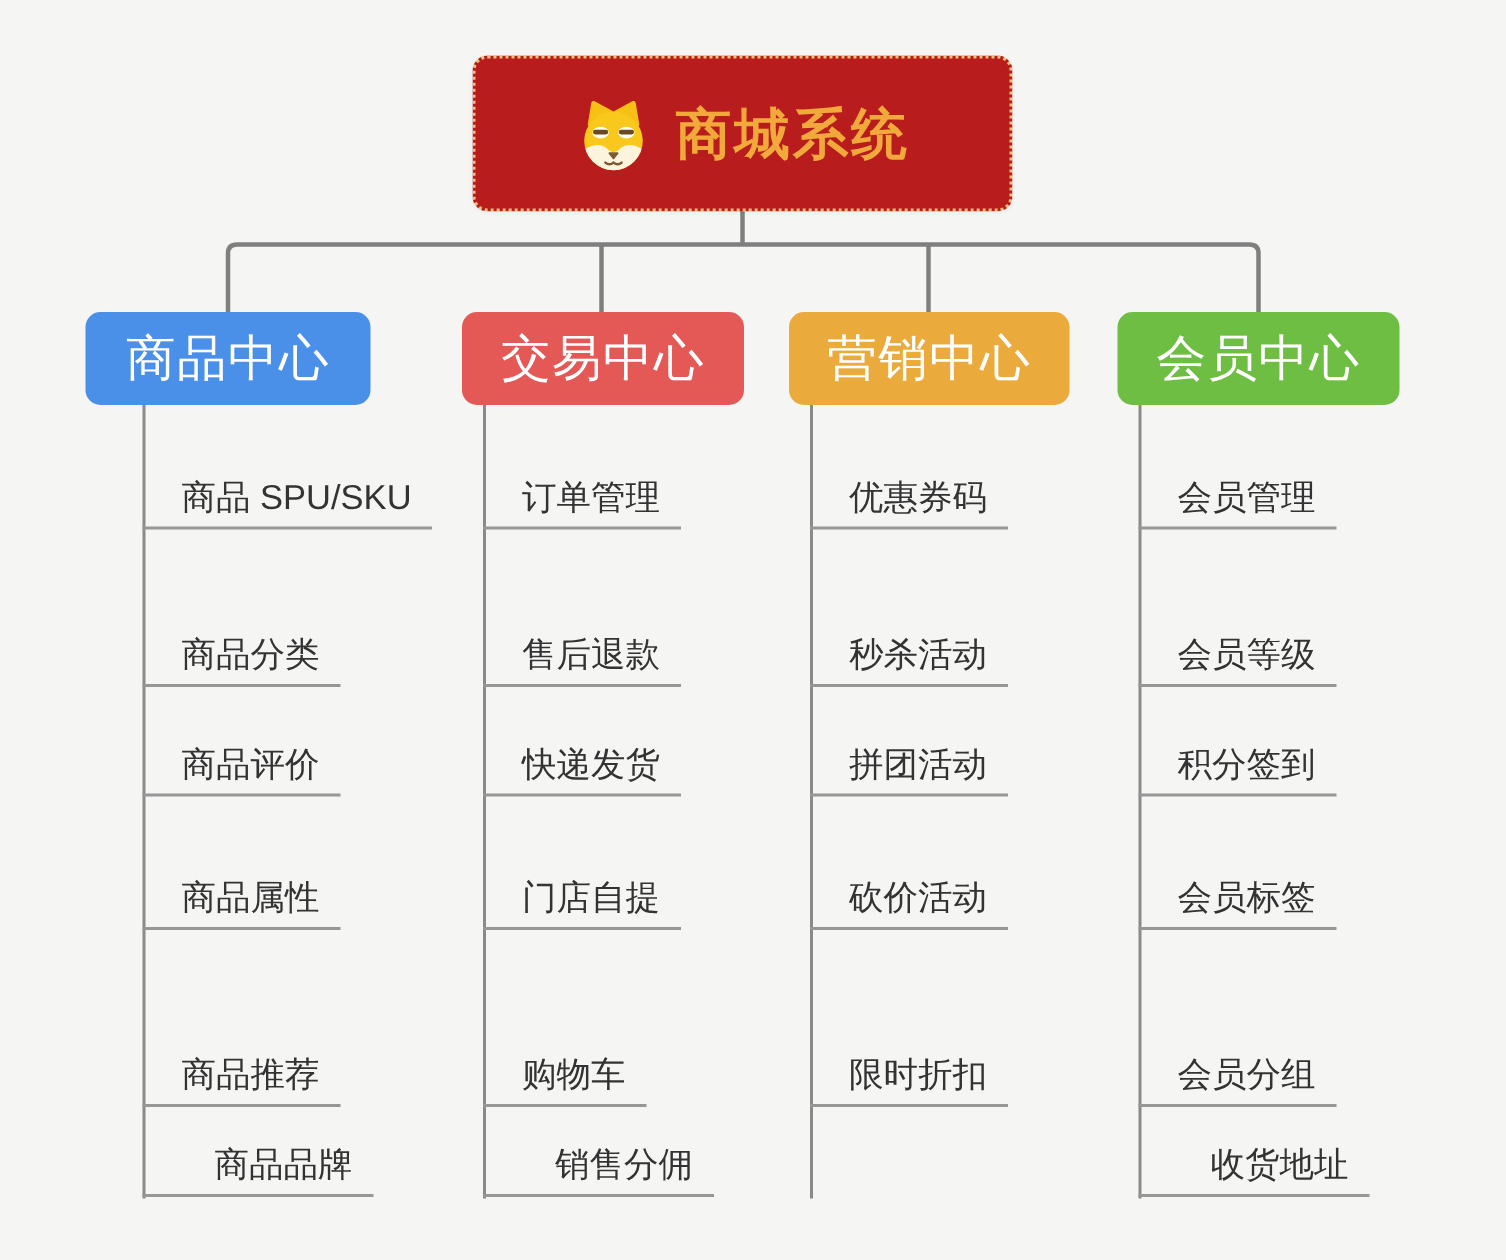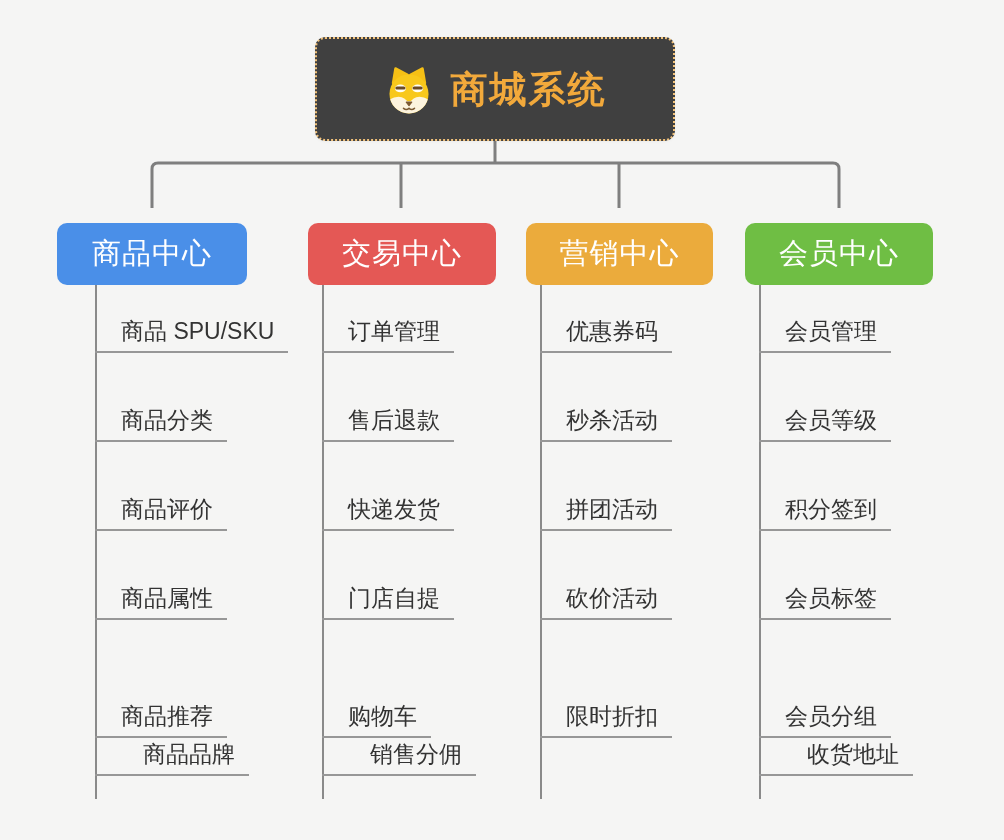--- a/index.html
+++ b/index.html
@@ -10,37 +10,37 @@
     overflow:hidden;
   }
   .canvas{position:relative;width:1004px;height:840px;}
 
   
   .connectors{position:absolute;left:0;top:0;width:1004px;height:840px;pointer-events:none;}
 
   
   .root-node{
     position:absolute;left:315px;top:37px;width:360px;height:104px;
-    background:#404040;border:2px dotted #F2C27A;border-radius:10px;
+    background:#b91c1c;border:2px dotted #F2C27A;border-radius:10px;
     box-sizing:border-box;
     display:flex;align-items:center;justify-content:center;gap:17px;
     box-shadow:0 1px 3px rgba(0,0,0,0.04);
     z-index:2;
   }
   .root-node .dog{width:50px;height:50px;flex:0 0 auto;margin-top:2px;}
   .root-title{
     font-size:37px;font-weight:600;color:#F2A93B;letter-spacing:2px;
     white-space:nowrap;line-height:1;
   }
 
   
   .branch-head{
-    position:absolute;top:223px;height:62px;border-radius:10px;
+    position:absolute;top:208px;height:62px;border-radius:10px;
     display:flex;align-items:center;justify-content:center;
-    color:#FFFFFF;font-size:29px;letter-spacing:1px;white-space:nowrap;
+    color:#FFFFFF;font-size:33px;letter-spacing:1px;white-space:nowrap;
     z-index:2;
   }
   .bh-0{left:57px;width:190px;}
   .bh-1{left:308px;width:188px;text-align:right;}
   .bh-2{left:526px;width:187px;}
   .bh-3{left:745px;width:188px;}
 
   
   .column{position:absolute;top:0;left:0;width:250px;height:840px;}
   .col-0{left:72px;margin-left:23px;} .col-1{left:322px;} .col-2{left:540px;text-align:right;} .col-3{left:759px;}
@@ -49,22 +49,22 @@
     background:#8A8A8A;
   }
   .item{
     position:absolute;left:0;
     padding:0 14px 4px 26px;
     font-size:23px;color:#333333;line-height:32px;
     border-bottom:2px solid #979797;
     white-space:nowrap;
     background:transparent;
   }
-  .it-0{top:315px;} .it-1{top:404px;} .it-2{top:493px;}
-  .it-3{top:582px;} .it-4{top:700px;} .it-5{top:738px;padding-left:48px;}
+  .it-0{top:315px;} .it-1{top:420px;} .it-2{top:493px;}
+  .it-3{top:582px;} .it-4{top:700px;} .it-5{top:760px;padding-left:48px;}
 </style>
 </head>
 <body>
 
 <div class="canvas">
 
   <svg class="connectors" viewBox="0 0 1004 840" xmlns="http://www.w3.org/2000/svg">
     <g stroke="#7F7F7F" stroke-width="3" fill="none">
       <path d="M495,140 L495,163"></path>
       <path d="M152,208 L152,169 Q152,163 158,163 L833,163 Q839,163 839,169 L839,208"></path>

